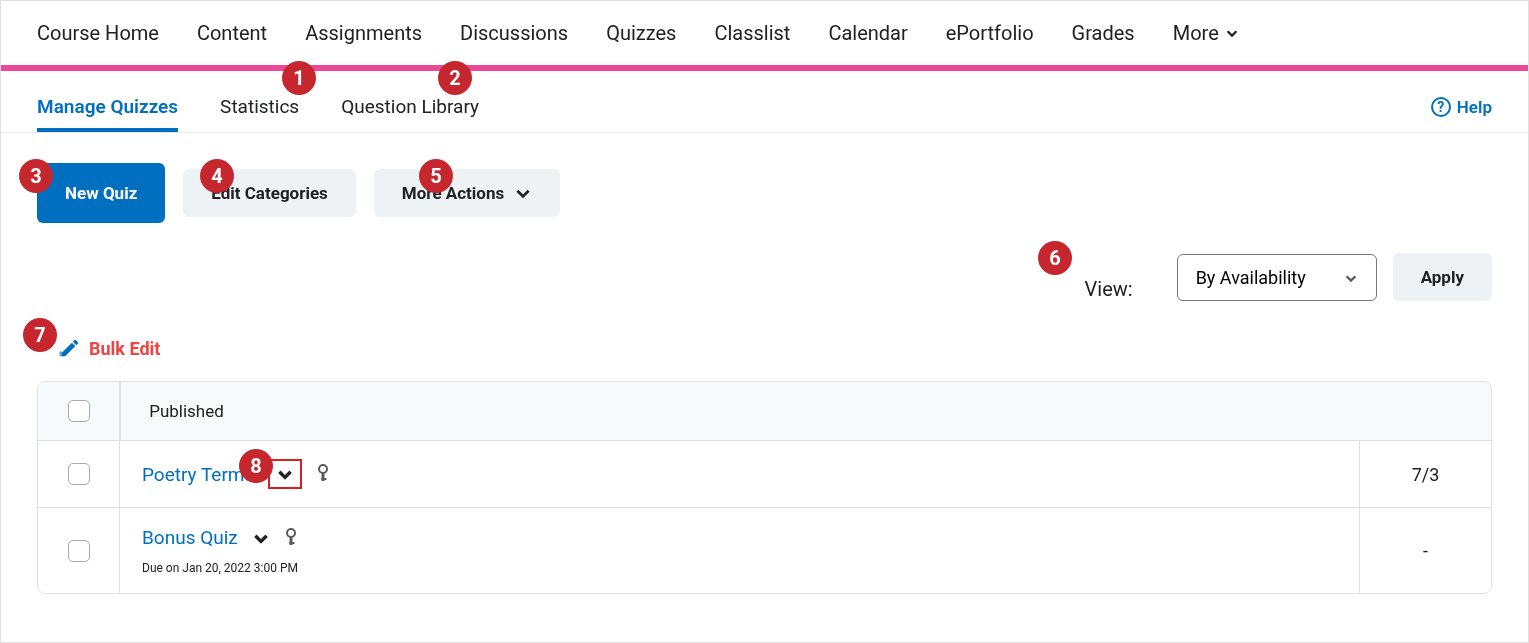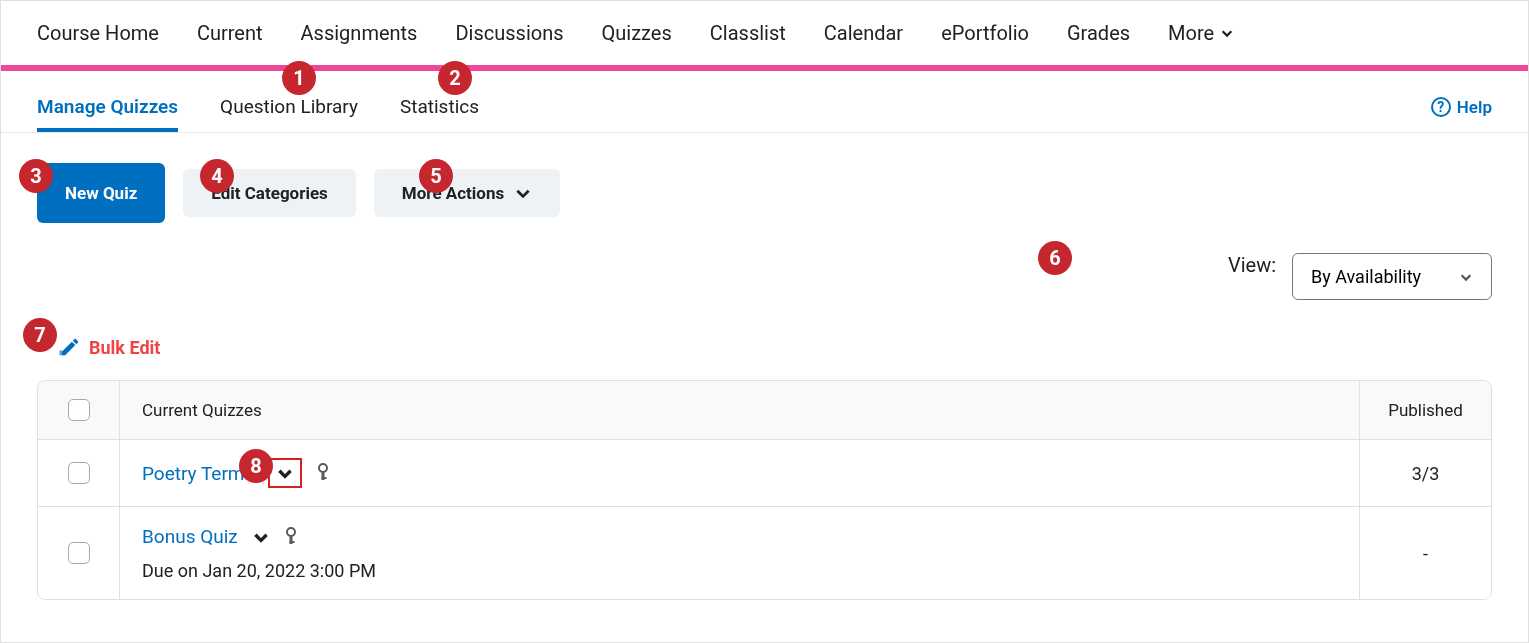--- a/index.html
+++ b/index.html
@@ -103,40 +103,41 @@
       border: none;
       border-radius: 6px;
       padding: 14px 28px;
       cursor: pointer;
       display: flex;
       align-items: center;
       gap: 10px;
     }
     .view-row {
       display: flex;
-      align-items: flex-start;
+      align-items: flex-end;
       justify-content: flex-end;
       padding: 30px 36px 0 36px;
       gap: 16px;
     }
     .view-label {
       font-size: 20px;
       color: #202122;
     }
     .select-box {
       border: 1px solid #777;
       border-radius: 6px;
       padding: 12px 18px;
       font-size: 18px;
       display: flex;
       align-items: center;
       gap: 18px;
       cursor: pointer;
       min-width: 200px;
       justify-content: space-between;
+      margin-left: 28px;
     }
     .bulk-edit {
       display: flex;
       align-items: center;
       gap: 8px;
       color: #ef4444;
       font-weight: 700;
       font-size: 18px;
       padding: 36px 36px 14px 58px;
       cursor: pointer;
@@ -204,21 +205,21 @@
       color: #006fbf;
       font-size: 19px;
       cursor: pointer;
     }
     .quiz-row-content {
       display: flex;
       align-items: center;
       gap: 14px;
     }
     .due-text {
-      font-size: 18px;
+      font-size: 12px;
       color: #202122;
       margin-top: 12px;
     }
     .published-text {
       font-size: 18px;
       color: #202122;
     }
     .chevron-down {
       width: 14px;
       height: 14px;
@@ -256,41 +257,41 @@
     .ann-5 { top: 158px; left: 418px; }
     .ann-6 { top: 240px; left: 1037px; }
     .ann-7 { top: 317px; left: 22px; }
     .ann-8 { top: 448px; left: 238px; }
   </style>
 </head>
 <body>
 
 <nav class="top-nav">
   <span class="top-nav-item">Course Home</span>
-  <span class="top-nav-item">Current</span>
+  <span class="top-nav-item">Content</span>
   <span class="top-nav-item">Assignments</span>
   <span class="top-nav-item">Discussions</span>
   <span class="top-nav-item">Quizzes</span>
   <span class="top-nav-item">Classlist</span>
   <span class="top-nav-item">Calendar</span>
   <span class="top-nav-item">ePortfolio</span>
   <span class="top-nav-item">Grades</span>
   <span class="top-nav-item">
     <span>More</span>
     <svg class="chevron-down" viewBox="0 0 16 16">
         <polyline points="3,6 8,11 13,6"></polyline>
       </svg>
   </span>
 </nav>
 
 <div class="sub-nav">
   <div class="sub-nav-left">
     <span class="sub-tab active">Manage Quizzes</span>
+    <span class="sub-tab">Statistics</span>
     <span class="sub-tab">Question Library</span>
-    <span class="sub-tab">Statistics</span>
   </div>
   <div class="help-link">
     <span class="help-icon">?</span>
     <span>Help</span>
   </div>
 </div>
 
 <div class="toolbar-row">
   <button class="btn-primary">New Quiz</button>
   <button class="btn-secondary">Edit Categories</button>
@@ -303,37 +304,35 @@
 </div>
 
 <div class="view-row">
   <span class="view-label">View:</span>
   <div class="select-box">
     <span>By Availability</span>
     <svg class="chevron-down" viewBox="0 0 16 16" style="stroke:#555">
         <polyline points="3,6 8,11 13,6"></polyline>
       </svg>
   </div>
+  <button class="btn-secondary">Apply</button>
 </div>
 
 <div class="bulk-edit">
   <svg width="22" height="22" viewBox="0 0 24 24" class="pencil-icon">
     <path fill="#006fbf" d="M3 17.25V21h3.75L17.81 9.94l-3.75-3.75L3 17.25zM20.71 7.04a1 1 0 0 0 0-1.41l-2.34-2.34a1 1 0 0 0-1.41 0l-1.83 1.83 3.75 3.75 1.83-1.83z"></path>
     <path fill="#006fbf" d="M2 15l-1.5 1.5V21h4.5L6 20z" opacity="0.6"></path>
   </svg>
   <span>Bulk Edit</span>
 </div>
 
 <div class="quiz-table">
   <div class="quiz-header-row">
     <div class="col-checkbox">
       <div class="checkbox"></div>
-    </div>
-    <div class="col-main">
-      <span class="header-text">Current Quizzes</span>
     </div>
     <div class="col-published">
       <span class="header-text">Published</span>
     </div>
   </div>
 
   <div class="quiz-body-row">
     <div class="col-checkbox">
       <div class="checkbox"></div>
     </div>
@@ -346,21 +345,21 @@
             </svg>
         </span>
         <svg width="14" height="20" viewBox="0 0 14 20" class="key-icon">
           <circle cx="7" cy="5" r="4" fill="none" stroke="#5a5a5a" stroke-width="2"></circle>
           <rect x="5.5" y="8" width="3" height="9" fill="#5a5a5a"></rect>
           <rect x="5.5" y="14" width="5" height="2" fill="#5a5a5a"></rect>
         </svg>
       </div>
     </div>
     <div class="col-published">
-      <span class="published-text">3/3</span>
+      <span class="published-text">7/3</span>
     </div>
   </div>
 
   <div class="quiz-body-row">
     <div class="col-checkbox">
       <div class="checkbox"></div>
     </div>
     <div class="col-main">
       <div class="quiz-row-content">
         <span class="quiz-link">Bonus Quiz</span>

